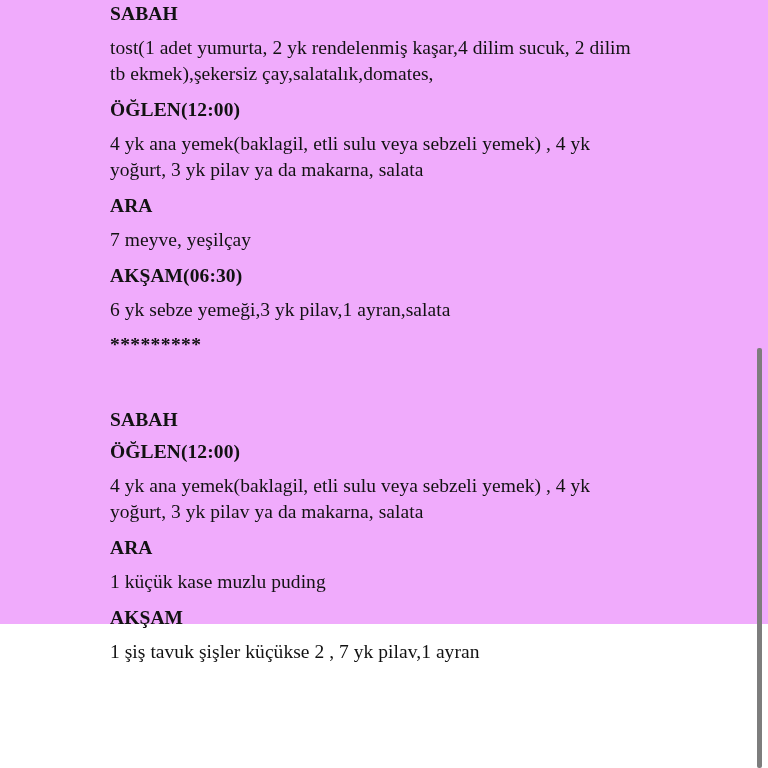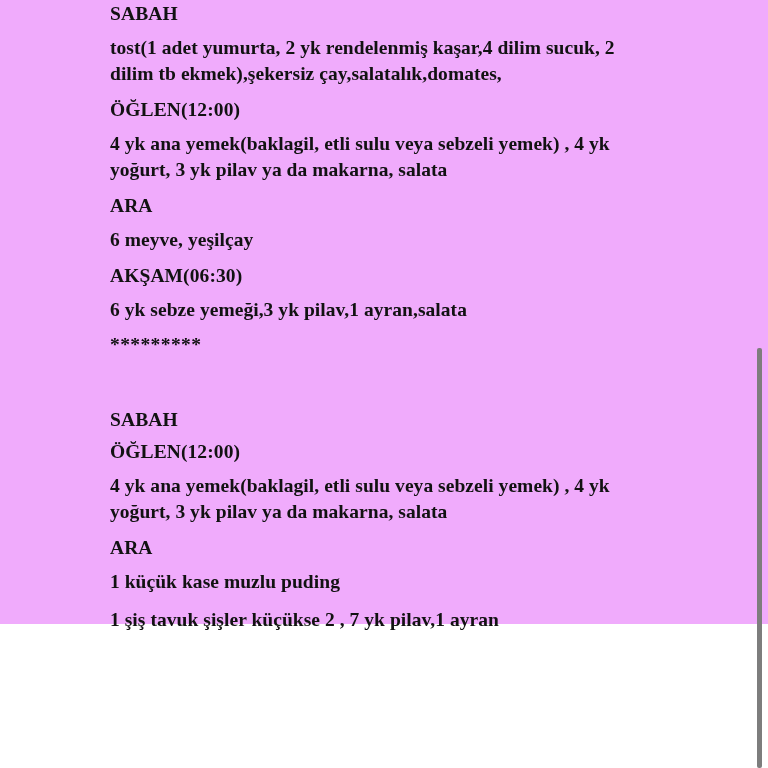--- a/index.html
+++ b/index.html
@@ -44,21 +44,21 @@
     font-weight: bold;
     font-size: 19.5px;
     line-height: 28px;
     margin: 0;
     padding: 0 0 4px 0;
     letter-spacing: 0.1px;
     white-space: nowrap;
   }
 
   .meal-body {
-    font-weight: bold;
+    font-weight: normal;
     font-size: 19.5px;
     line-height: 26px;
     margin: 0;
     padding: 3px 0 9px 0;
     letter-spacing: 0.05px;
   }
 
   .divider-stars {
     font-weight: bold;
     font-size: 19.5px;
@@ -113,21 +113,21 @@
         <p class="meal-body">tost(1 adet yumurta, 2 yk rendelenmiş kaşar,4 dilim sucuk, 2 dilim tb ekmek),şekersiz çay,salatalık,domates,</p>
       </div>
 
       <div class="meal-entry">
         <p class="meal-heading">ÖĞLEN(12:00)</p>
         <p class="meal-body">4 yk ana yemek(baklagil, etli sulu veya sebzeli yemek) , 4 yk yoğurt, 3 yk pilav ya da makarna, salata</p>
       </div>
 
       <div class="meal-entry">
         <p class="meal-heading">ARA</p>
-        <p class="meal-body">6 meyve, yeşilçay</p>
+        <p class="meal-body">7 meyve, yeşilçay</p>
       </div>
 
       <div class="meal-entry">
         <p class="meal-heading">AKŞAM(06:30)</p>
         <p class="meal-body">6 yk sebze yemeği,3 yk pilav,1 ayran,salata</p>
       </div>
 
       <p class="divider-stars">*********</p>
     </div>
 
@@ -143,20 +143,21 @@
         <p class="meal-heading">ÖĞLEN(12:00)</p>
         <p class="meal-body">4 yk ana yemek(baklagil, etli sulu veya sebzeli yemek) , 4 yk yoğurt, 3 yk pilav ya da makarna, salata</p>
       </div>
 
       <div class="meal-entry">
         <p class="meal-heading">ARA</p>
         <p class="meal-body">1 küçük kase muzlu puding</p>
       </div>
 
       <div class="meal-entry">
+        <p class="meal-heading">AKŞAM</p>
         <p class="meal-body">1 şiş tavuk şişler küçükse 2 , 7 yk pilav,1 ayran</p>
       </div>
 
       <span class="tail-gap"></span>
 
     </div>
 
   </div>
 
   <div id="scrollbar-track">

